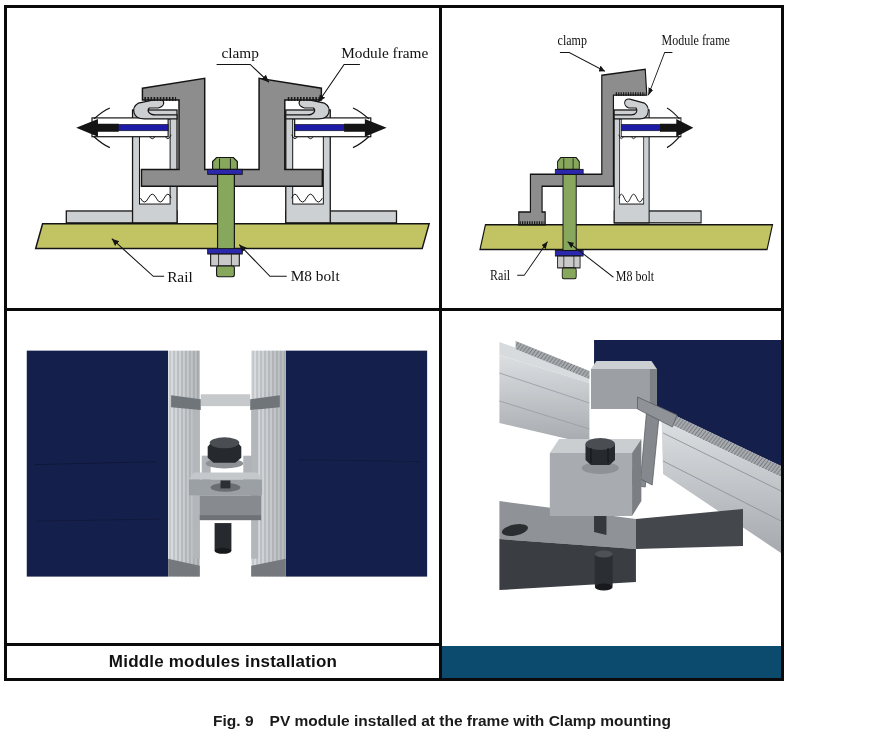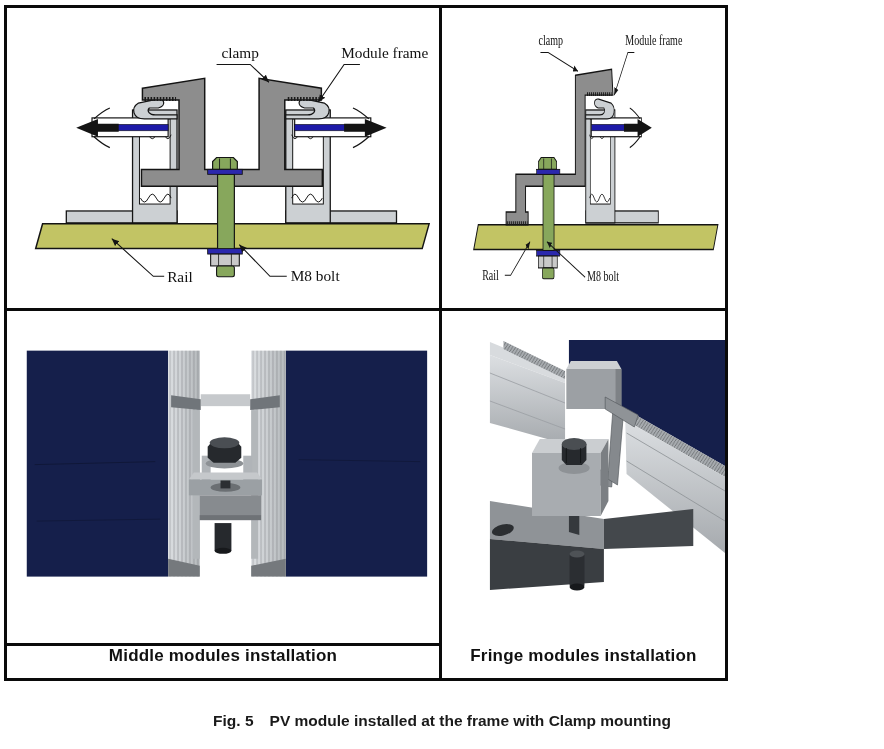--- a/index.html
+++ b/index.html
@@ -1,23 +1,23 @@
 <!DOCTYPE html>
 <html style="--rail: #c2c464; --bolt_green: #87a75c; --washer_blue: #2b28ad; --glass_blue: #1d1aa8; --frame_gray: #ccd0d3; --clamp_gray: #8d8d8d; --nut_gray: #c9c9c9; --panel_navy: #151f4b; --render_alu_light: #d7dadd; --render_alu_mid: #aeb2b6; --render_dark_steel: #3a3e42; --render_bolt_dark: #26292d;"><head>
 <meta charset="utf-8">
 <style>
   html,body{margin:0;padding:0;background:#ffffff;}
   body{width:884px;height:749px;position:relative;font-family:"Liberation Sans",sans-serif;}
-  .fig-table{position:absolute;left:4px;top:5px;width:724px;height:676px;border:3px solid #0a0a0a;
+  .fig-table{position:absolute;left:4px;top:5px;width:780px;height:676px;border:3px solid #0a0a0a;
     box-sizing:border-box;display:grid;grid-template-columns:435px auto;grid-template-rows:303px 335px auto;background:#0c4a6e;}
   .cell{position:relative;box-sizing:border-box;overflow:hidden;background:#fff;}
   .col1{border-right:3px solid #0a0a0a;}
   .rowline{border-bottom:3px solid #0a0a0a;}
   .cell svg{display:block;width:100%;height:100%;}
-  .cap-cell{display:flex;align-items:flex-start;justify-content:center;
+  .cap-cell{display:flex;align-items:center;justify-content:center;
     font-weight:bold;font-size:17px;color:#111;letter-spacing:0.2px;}
   .fig-caption{position:absolute;top:712px;left:0;width:884px;text-align:center;
     font-weight:bold;font-size:15.5px;color:#1a1a1a;}
   .fig-caption .fig-num{margin-right:16px;}
   text.lbl{font-family:"Liberation Serif",serif;font-size:15.5px;fill:#111;}
   .ln{stroke:#141414;stroke-width:1.1;fill:none;}
   .serr{stroke:#1a1a1a;stroke-width:4;stroke-dasharray:1.6 1.5;fill:none;}
 </style>
 </head>
 <body>
@@ -219,20 +219,17 @@
 
       <rect x="197" y="243" width="23" height="33" rx="2" fill="#2b2e32"></rect>
       <ellipse cx="208.5" cy="243" rx="11.5" ry="3.5" fill="#4e5256"></ellipse>
       <ellipse cx="208.5" cy="276" rx="11.5" ry="3.5" fill="#17191c"></ellipse>
     </svg>
   </div>
 
   <div class="cell col1 cap-cell">
     <span>Middle modules installation</span>
   </div>
-  <div class="cell cap-cell">
-    <span>Fringe modules installation</span>
-  </div>
 </div>
 
 <div class="fig-caption">
-  <span class="fig-num">Fig. 5</span><span>PV module installed at the frame with Clamp mounting</span>
+  <span class="fig-num">Fig. 9</span><span>PV module installed at the frame with Clamp mounting</span>
 </div>
 
 </body></html>

